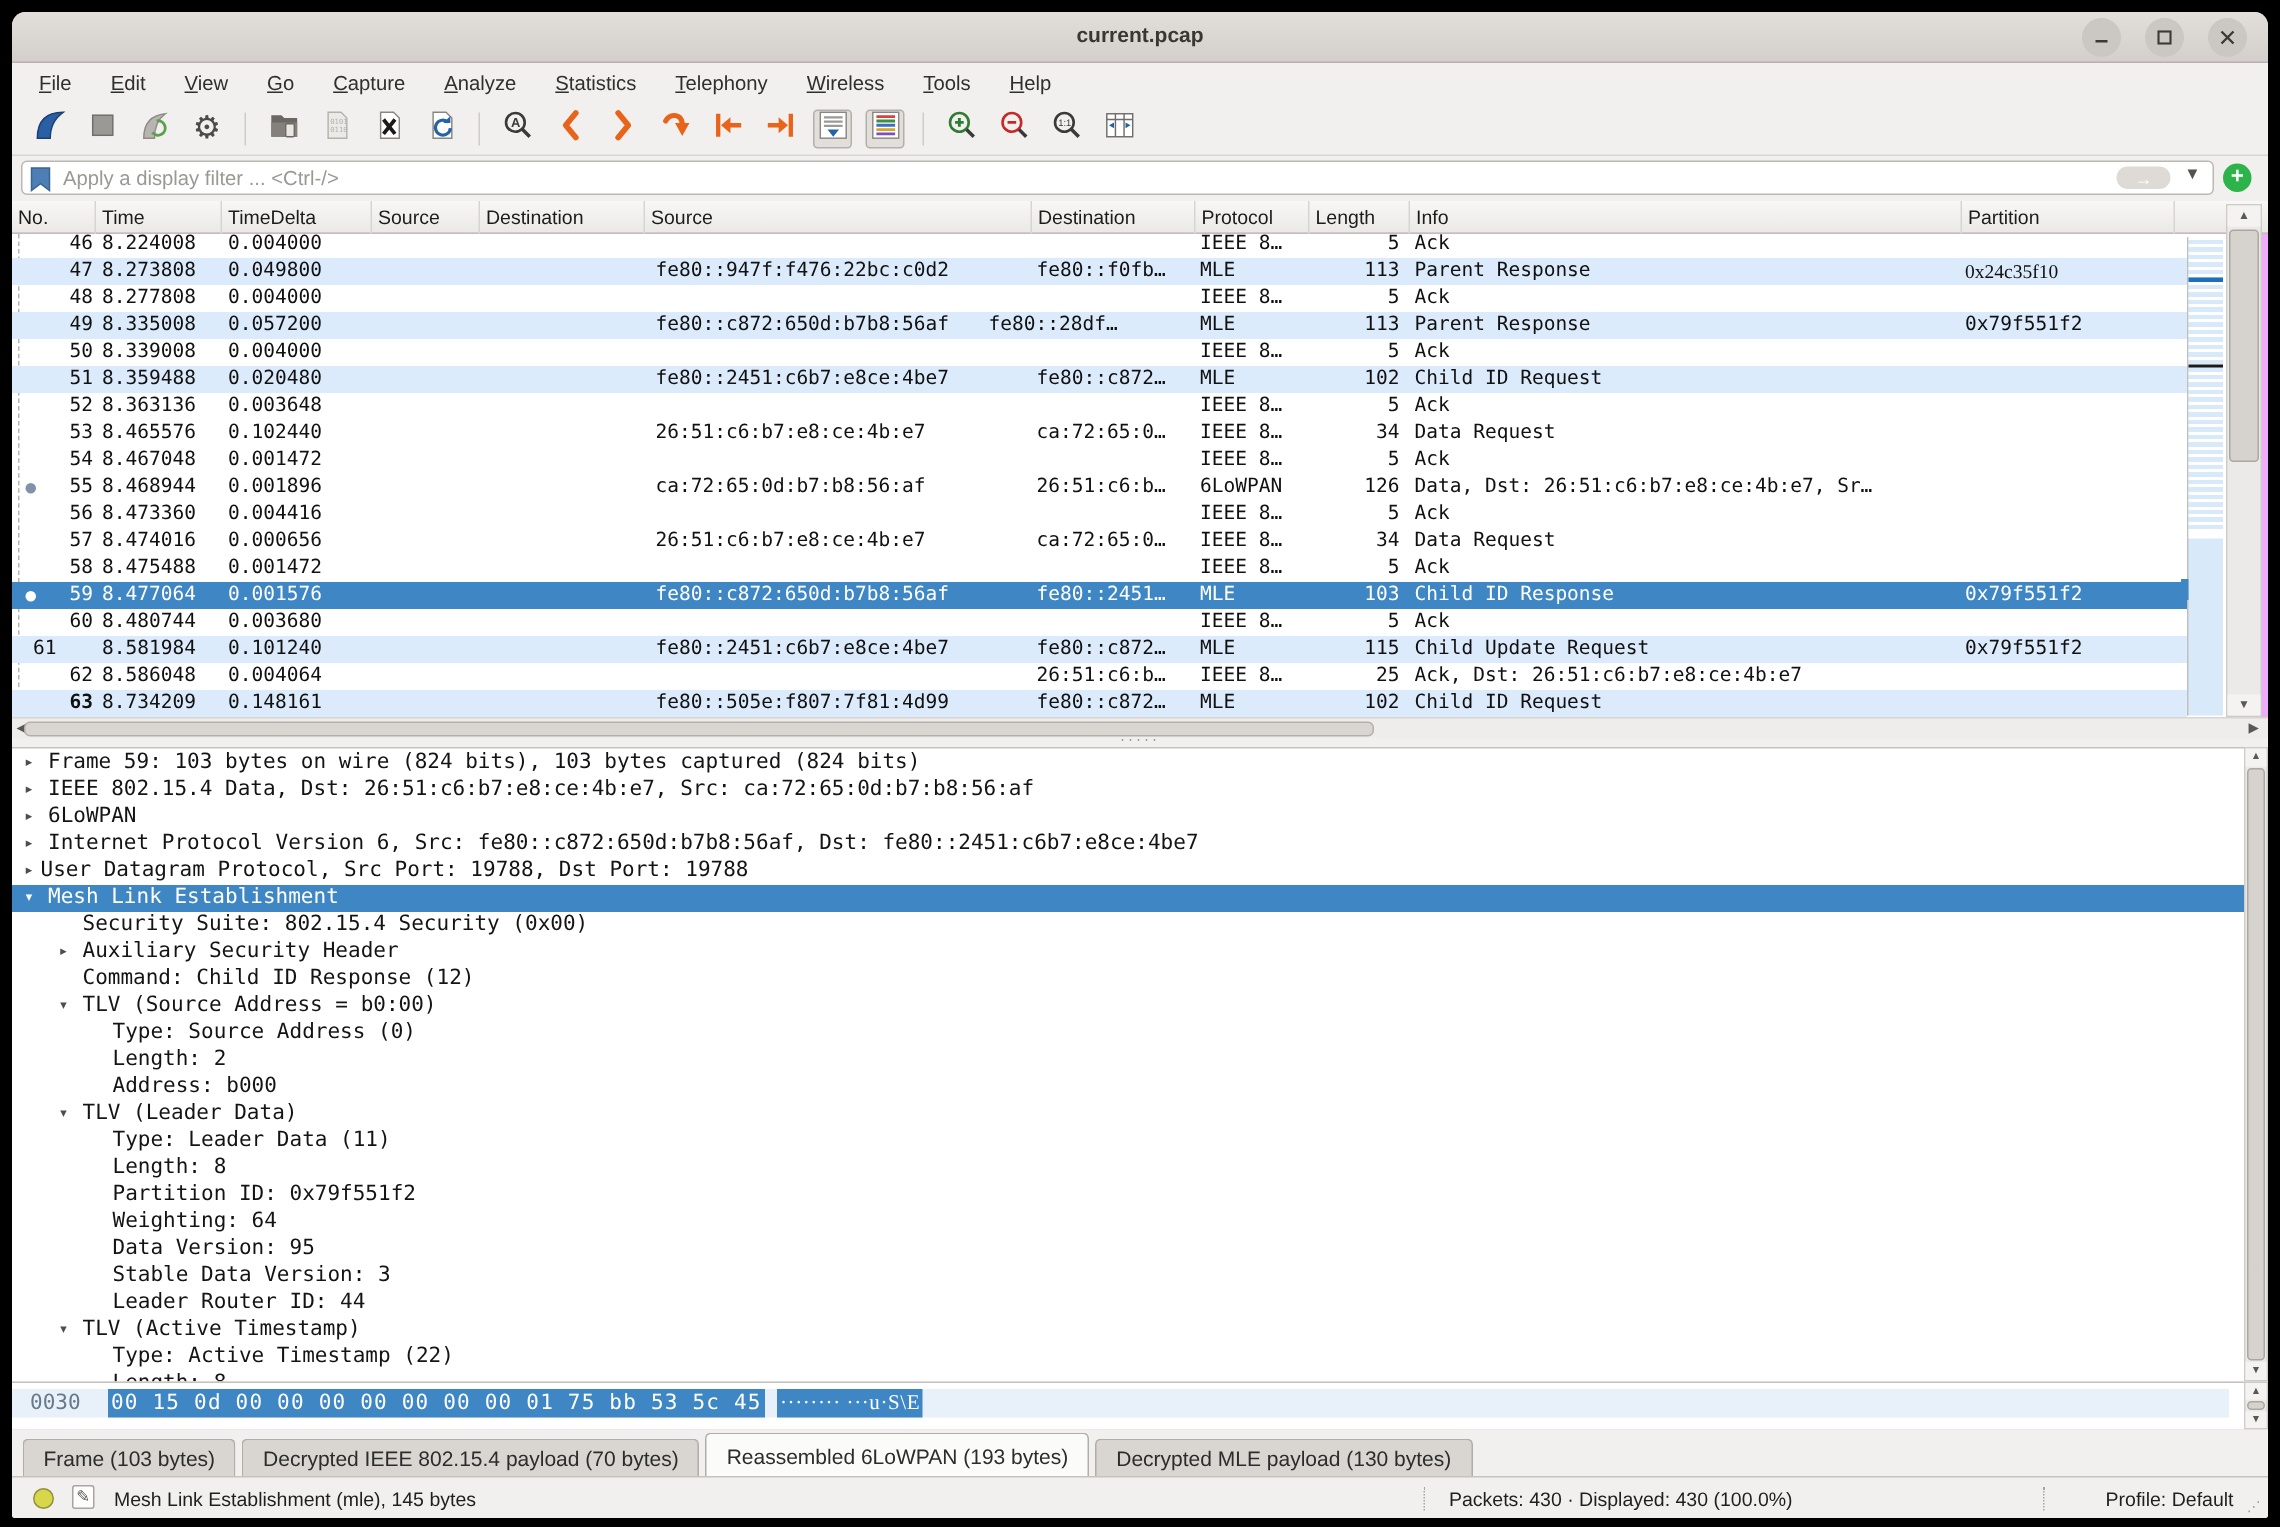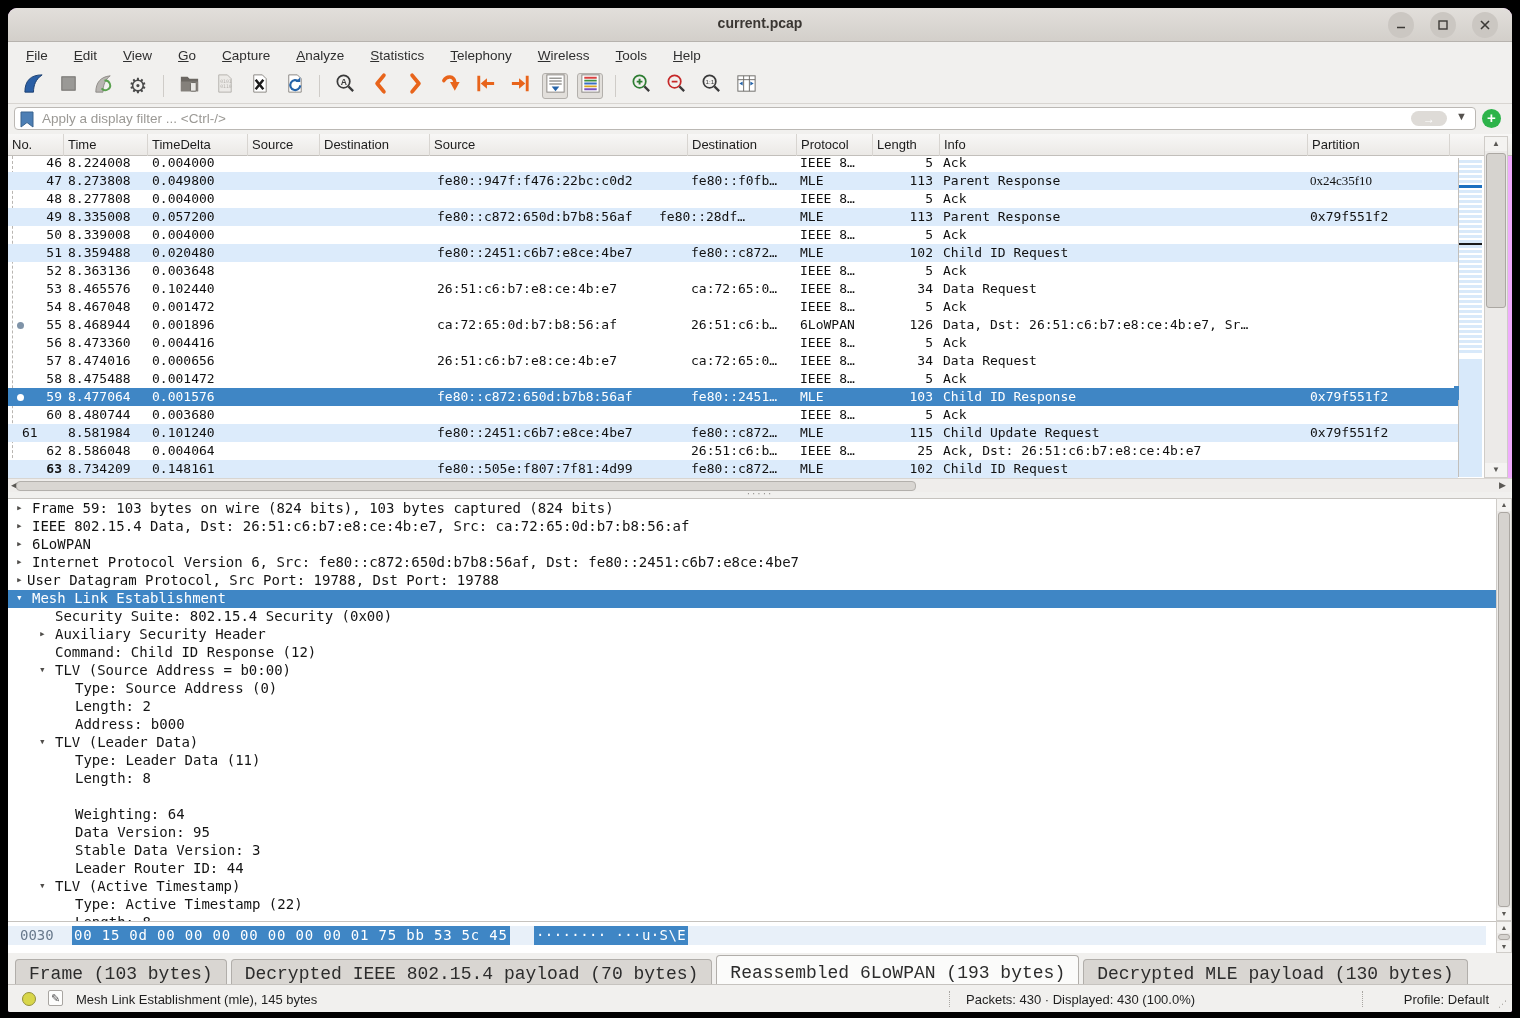--- a/index.html
+++ b/index.html
@@ -86,27 +86,27 @@
   .darrow{position:absolute;top:1px;width:14px;font-size:11px;color:#4f4d4a;}
   .drow.sel .darrow{color:#fff;}
   
   .hexpane{position:absolute;left:0;top:913px;width:1488px;height:32px;background:#fff;
     border-top:1px solid #c6c3bf;}
   .hexrow{position:absolute;left:0;top:4px;width:1478px;height:19px;background:#e8f0f9;
     font-family:"DejaVu Sans Mono",monospace;font-size:14px;line-height:19px;}
   .hexoff{position:absolute;left:12px;color:#68798c;}
   .hexbytes{position:absolute;left:64px;background:var(--sel);color:#fff;letter-spacing:0.8px;
     padding:0 2px;}
-  .hexascii{position:absolute;left:526px;background:var(--sel);color:#fff;letter-spacing:0.4px;
-    padding:0 2px;}
+  .hexascii{position:absolute;left:510px;background:var(--sel);color:#fff;letter-spacing:0.4px;
+    padding:0 2px;font-family:Liberation Serif, serif;}
   
   .tabbar{position:absolute;left:0;top:945px;width:1504px;height:31px;background:#f1f0ee;
     display:flex;align-items:flex-end;padding-left:7px;gap:4px;}
   .tab{height:25px;background:#d9d6d2;border:1px solid #b1aeaa;border-bottom:none;
-    border-radius:4px 4px 0 0;font-size:18px;color:#2c2c2c;padding:4px 13px 4px 13px;white-space:nowrap;font-family:Liberation Mono, monospace;}
+    border-radius:4px 4px 0 0;font-size:14px;color:#2c2c2c;padding:4px 13px 4px 13px;white-space:nowrap;}
   .tab.active{height:29px;background:#fbfbfa;padding-top:7px;}
   
   .statusbar{position:absolute;left:0;top:976px;width:1504px;height:28px;background:#f1f0ee;
     border-top:1px solid #c6c3bf;font-size:13px;color:#1f1f1f;}
   .expert{position:absolute;left:14px;top:7px;width:14px;height:14px;border-radius:50%;
     background:var(--yellow);border:1px solid #93903c;}
   .pencil{position:absolute;left:40px;top:5px;width:15px;height:16px;background:#fdfdfc;
     border:1px solid #a8a5a1;border-radius:2px;font-size:11px;color:#555;text-align:center;
     line-height:15px;}
   .sleft{position:absolute;left:68px;top:7px;}
@@ -561,20 +561,23 @@
       <div class="drow" style="top: 235px;">
         <span class="darrow" style="left: 31px;">▾</span>
         <span class="dtxt" style="left: 47px;">TLV (Leader Data)</span>
       </div>
       <div class="drow" style="top: 253px;">
         <span class="dtxt" style="left: 67px;">Type: Leader Data (11)</span>
       </div>
       <div class="drow" style="top: 271px;">
         <span class="dtxt" style="left: 67px;">Length: 8</span>
       </div>
+      <div class="drow" style="top: 289px;">
+        <span class="dtxt" style="left: 67px;">Partition ID: 0x79f551f2</span>
+      </div>
       <div class="drow" style="top: 307px;">
         <span class="dtxt" style="left: 67px;">Weighting: 64</span>
       </div>
       <div class="drow" style="top: 325px;">
         <span class="dtxt" style="left: 67px;">Data Version: 95</span>
       </div>
       <div class="drow" style="top: 343px;">
         <span class="dtxt" style="left: 67px;">Stable Data Version: 3</span>
       </div>
       <div class="drow" style="top: 361px;">

